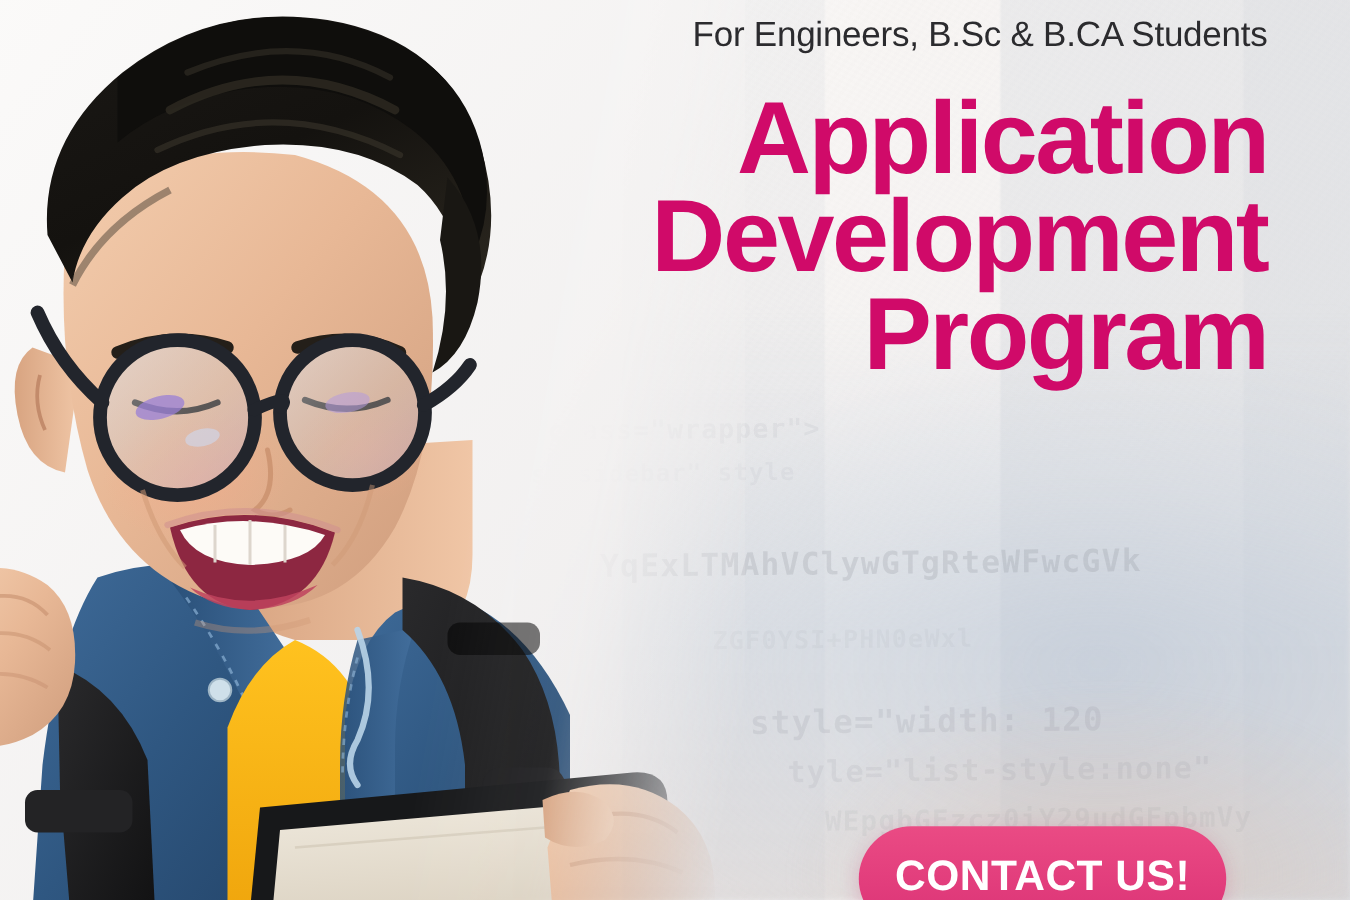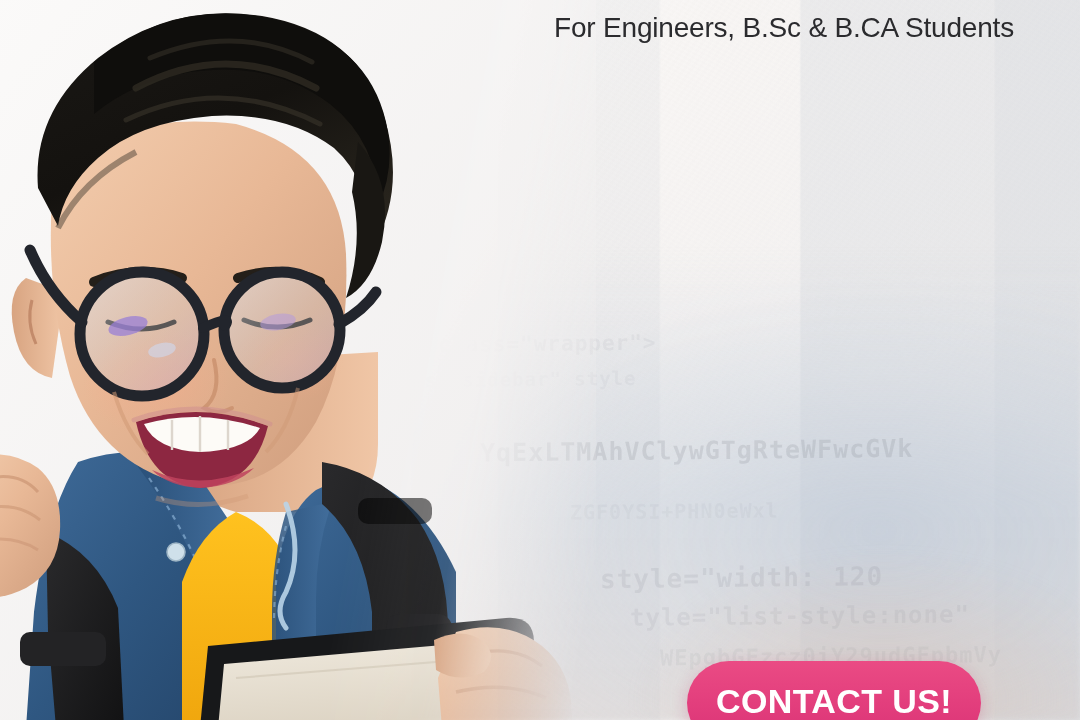--- a/index.html
+++ b/index.html
@@ -315,19 +315,24 @@
         <path d="M470 700 Q520 688 560 706" fill="none" stroke="#c68f6e" stroke-width="3.4" opacity=".5"></path>
 
         <path d="M448 648 Q478 634 498 650 Q512 664 498 680 Q472 692 450 678 Z" fill="url(#skinShade)"></path>
       </g>
 
     </svg>
   </div>
 
   <div class="eyebrow">For Engineers, B.Sc &amp; B.CA Students</div>
 
+  <h1 class="headline">
+    <span>Application</span>
+    <span>Development</span>
+    <span>Program</span>
+  </h1>
 
 
   <div class="cta" role="button" tabindex="0">
     <span class="cta-label">CONTACT US!</span>
   </div>
 
 </div>
 
 </body></html>

